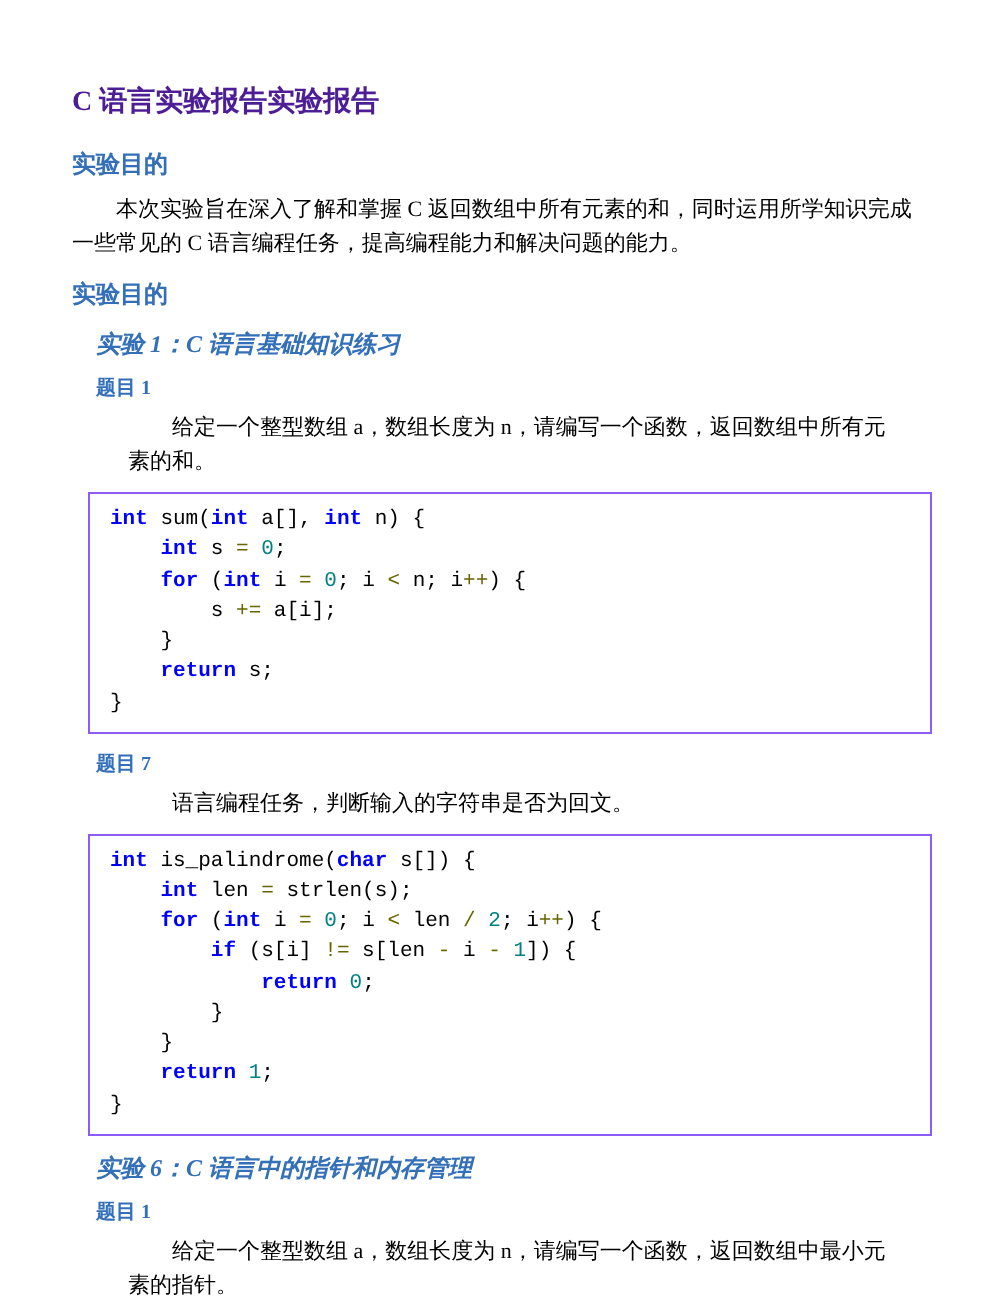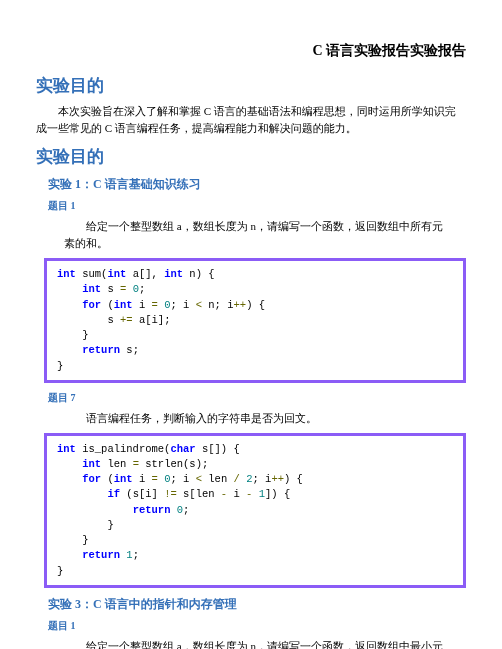--- a/index.html
+++ b/index.html
@@ -1,34 +1,34 @@
 <!DOCTYPE html>
 <html><head>
   <meta charset="utf-8">
   <style>
     * { margin: 0; padding: 0; box-sizing: border-box; }
     body { width: 502px; height: 649px; background: #fff; font-family: "SimSun", "Microsoft YaHei", serif; font-size: 11px; color: #000; padding: 24px 36px 0; overflow: hidden; }
-    .doc-title { text-align: right; font-weight: bold; font-size: 14px; color: #000000; margin: 18px 0 14px; }
-    .h2 { font-weight: bold; font-size: 17px; color: #3470b8; margin: 8px 0 6px; }
-    .h3 { font-weight: bold; font-size: 12px; color: #3470b8; margin: 8px 0 6px; padding-left: 12px; }
+    .doc-title { text-align: left; font-weight: bold; font-size: 14px; color: #4c1d95; margin: 18px 0 14px; }
+    .h2 { font-weight: bold; font-size: 12px; color: #3470b8; margin: 8px 0 6px; }
+    .h3 { font-weight: bold; font-size: 12px; color: #3470b8; margin: 8px 0 6px; padding-left: 12px; font-style: italic; }
     .h4 { font-weight: bold; font-size: 10px; color: #3470b8; margin: 6px 0 5px; padding-left: 12px; }
     .para { line-height: 1.55; margin: 4px 0 8px; text-indent: 2em; }
     .para2 { line-height: 1.55; margin: 4px 16px 6px; padding-left: 12px; text-indent: 2em; }
-    .code { border: 3px solid #8b5cf6; margin: 4px 0 8px 8px; padding: 6px 10px; font-family: Consolas, "Courier New", monospace; font-size: 10.5px; line-height: 1.45; white-space: pre; color: #000; }
+    .code { border: 1px solid #8b5cf6; margin: 4px 0 8px 8px; padding: 6px 10px; font-family: Consolas, "Courier New", monospace; font-size: 10.5px; line-height: 1.45; white-space: pre; color: #000; }
     .kw { color: #0000ff; font-weight: bold; }
     .num { color: #008080; }
     .op { color: #666600; }
   </style>
 </head>
 <body>
 
 <div class="doc-title">C 语言实验报告实验报告</div>
 
 <div class="h2">实验目的</div>
-<p class="para">本次实验旨在深入了解和掌握 C 语言的基础语法和编程思想，同时运用所学知识完成一些常见的 C 语言编程任务，提高编程能力和解决问题的能力。</p>
+<p class="para">本次实验旨在深入了解和掌握 C 返回数组中所有元素的和，同时运用所学知识完成一些常见的 C 语言编程任务，提高编程能力和解决问题的能力。</p>
 
 <div class="h2">实验目的</div>
 
 <div class="h3">实验 1：C 语言基础知识练习</div>
 
 <div class="h4">题目 1</div>
 <p class="para2">给定一个整型数组 a，数组长度为 n，请编写一个函数，返回数组中所有元素的和。</p>
 
 <div class="code"><span class="kw">int</span> sum(<span class="kw">int</span> a[], <span class="kw">int</span> n) {
     <span class="kw">int</span> s <span class="op">=</span> <span class="num">0</span>;
@@ -44,16 +44,16 @@
 <div class="code"><span class="kw">int</span> is_palindrome(<span class="kw">char</span> s[]) {
     <span class="kw">int</span> len <span class="op">=</span> strlen(s);
     <span class="kw">for</span> (<span class="kw">int</span> i <span class="op">=</span> <span class="num">0</span>; i <span class="op">&lt;</span> len <span class="op">/</span> <span class="num">2</span>; i<span class="op">++</span>) {
         <span class="kw">if</span> (s[i] <span class="op">!=</span> s[len <span class="op">-</span> i <span class="op">-</span> <span class="num">1</span>]) {
             <span class="kw">return</span> <span class="num">0</span>;
         }
     }
     <span class="kw">return</span> <span class="num">1</span>;
 }</div>
 
-<div class="h3">实验 3：C 语言中的指针和内存管理</div>
+<div class="h3">实验 6：C 语言中的指针和内存管理</div>
 
 <div class="h4">题目 1</div>
 <p class="para2">给定一个整型数组 a，数组长度为 n，请编写一个函数，返回数组中最小元素的指针。</p>
 
 </body></html>

